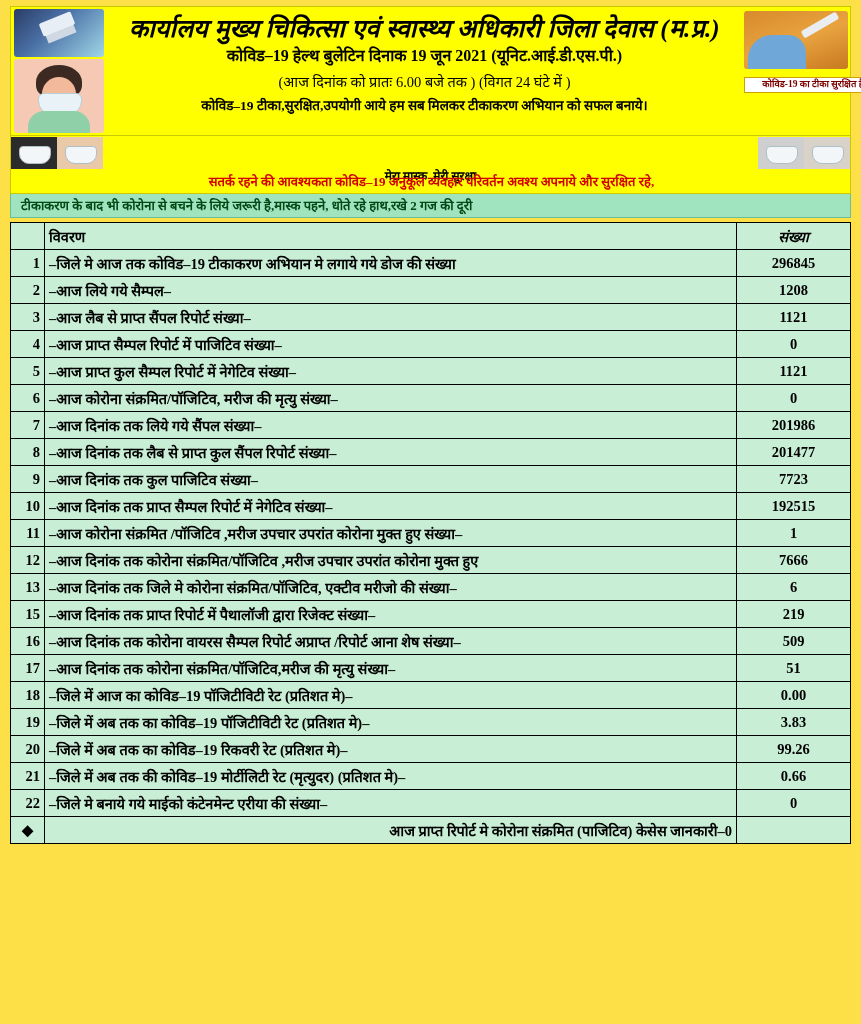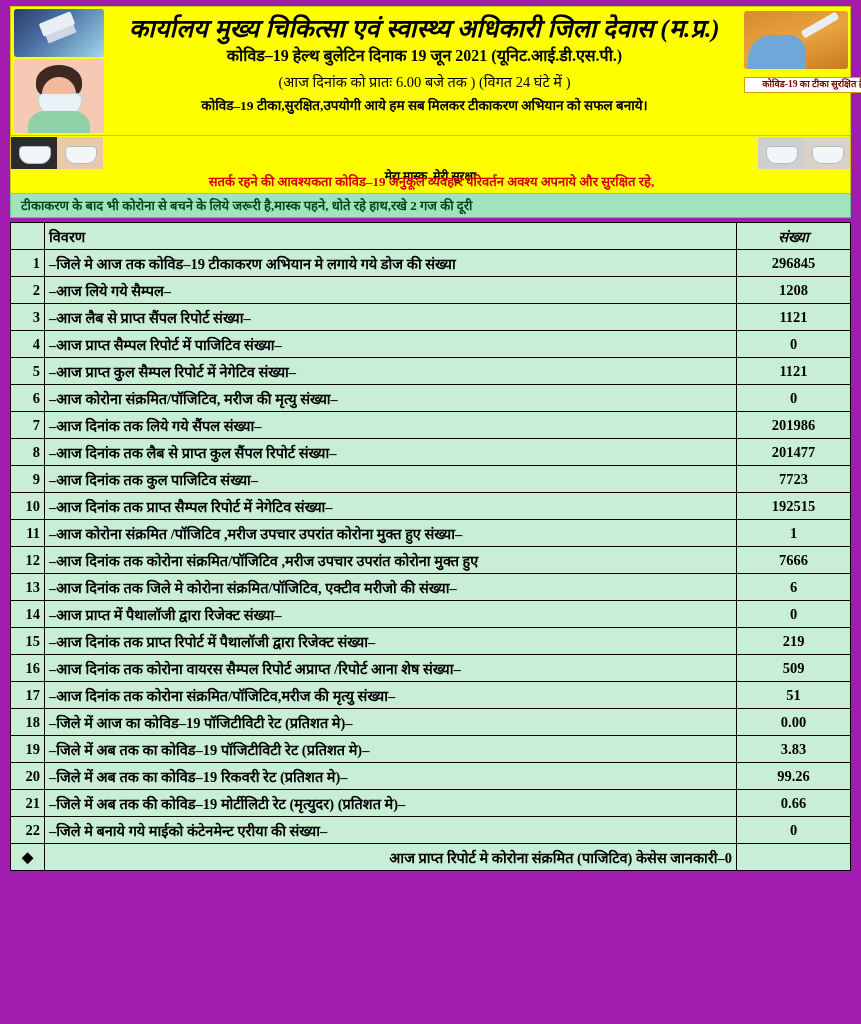--- a/index.html
+++ b/index.html
@@ -7,21 +7,21 @@
     padding: 0;
     background: #ffffff;
   }
   body {
     font-family: "Liberation Sans", sans-serif;
   }
   #page {
     width: 861px;
     height: 1024px;
     position: relative;
-    background: #a21caf;
+    background: #fde047;
     box-sizing: border-box;
     padding: 6px 10px 8px 10px;
   }
   
   .header-band {
     background: #ffff00;
     border: 1px solid #c9c900;
     display: flex;
     align-items: stretch;
     position: relative;
@@ -387,25 +387,20 @@
           <td class="sn">12</td>
           <td class="desc">–आज दिनांक तक कोरोना संक्रमित/पॉजिटिव ,मरीज उपचार उपरांत कोरोना मुक्त हुए</td>
           <td class="val">7666</td>
         </tr>
         <tr>
           <td class="sn">13</td>
           <td class="desc">–आज दिनांक तक जिले मे कोरोना संक्रमित/पॉजिटिव, एक्टीव मरीजो की संख्या–</td>
           <td class="val">6</td>
         </tr>
         <tr>
-          <td class="sn">14</td>
-          <td class="desc">–आज प्राप्त में पैथालॉजी द्वारा रिजेक्ट संख्या–</td>
-          <td class="val">0</td>
-        </tr>
-        <tr>
           <td class="sn">15</td>
           <td class="desc">–आज दिनांक तक प्राप्त रिपोर्ट में पैथालॉजी द्वारा रिजेक्ट संख्या–</td>
           <td class="val">219</td>
         </tr>
         <tr>
           <td class="sn">16</td>
           <td class="desc">–आज दिनांक तक कोरोना वायरस सैम्पल रिपोर्ट अप्राप्त /रिपोर्ट आना शेष संख्या–</td>
           <td class="val">509</td>
         </tr>
         <tr>

